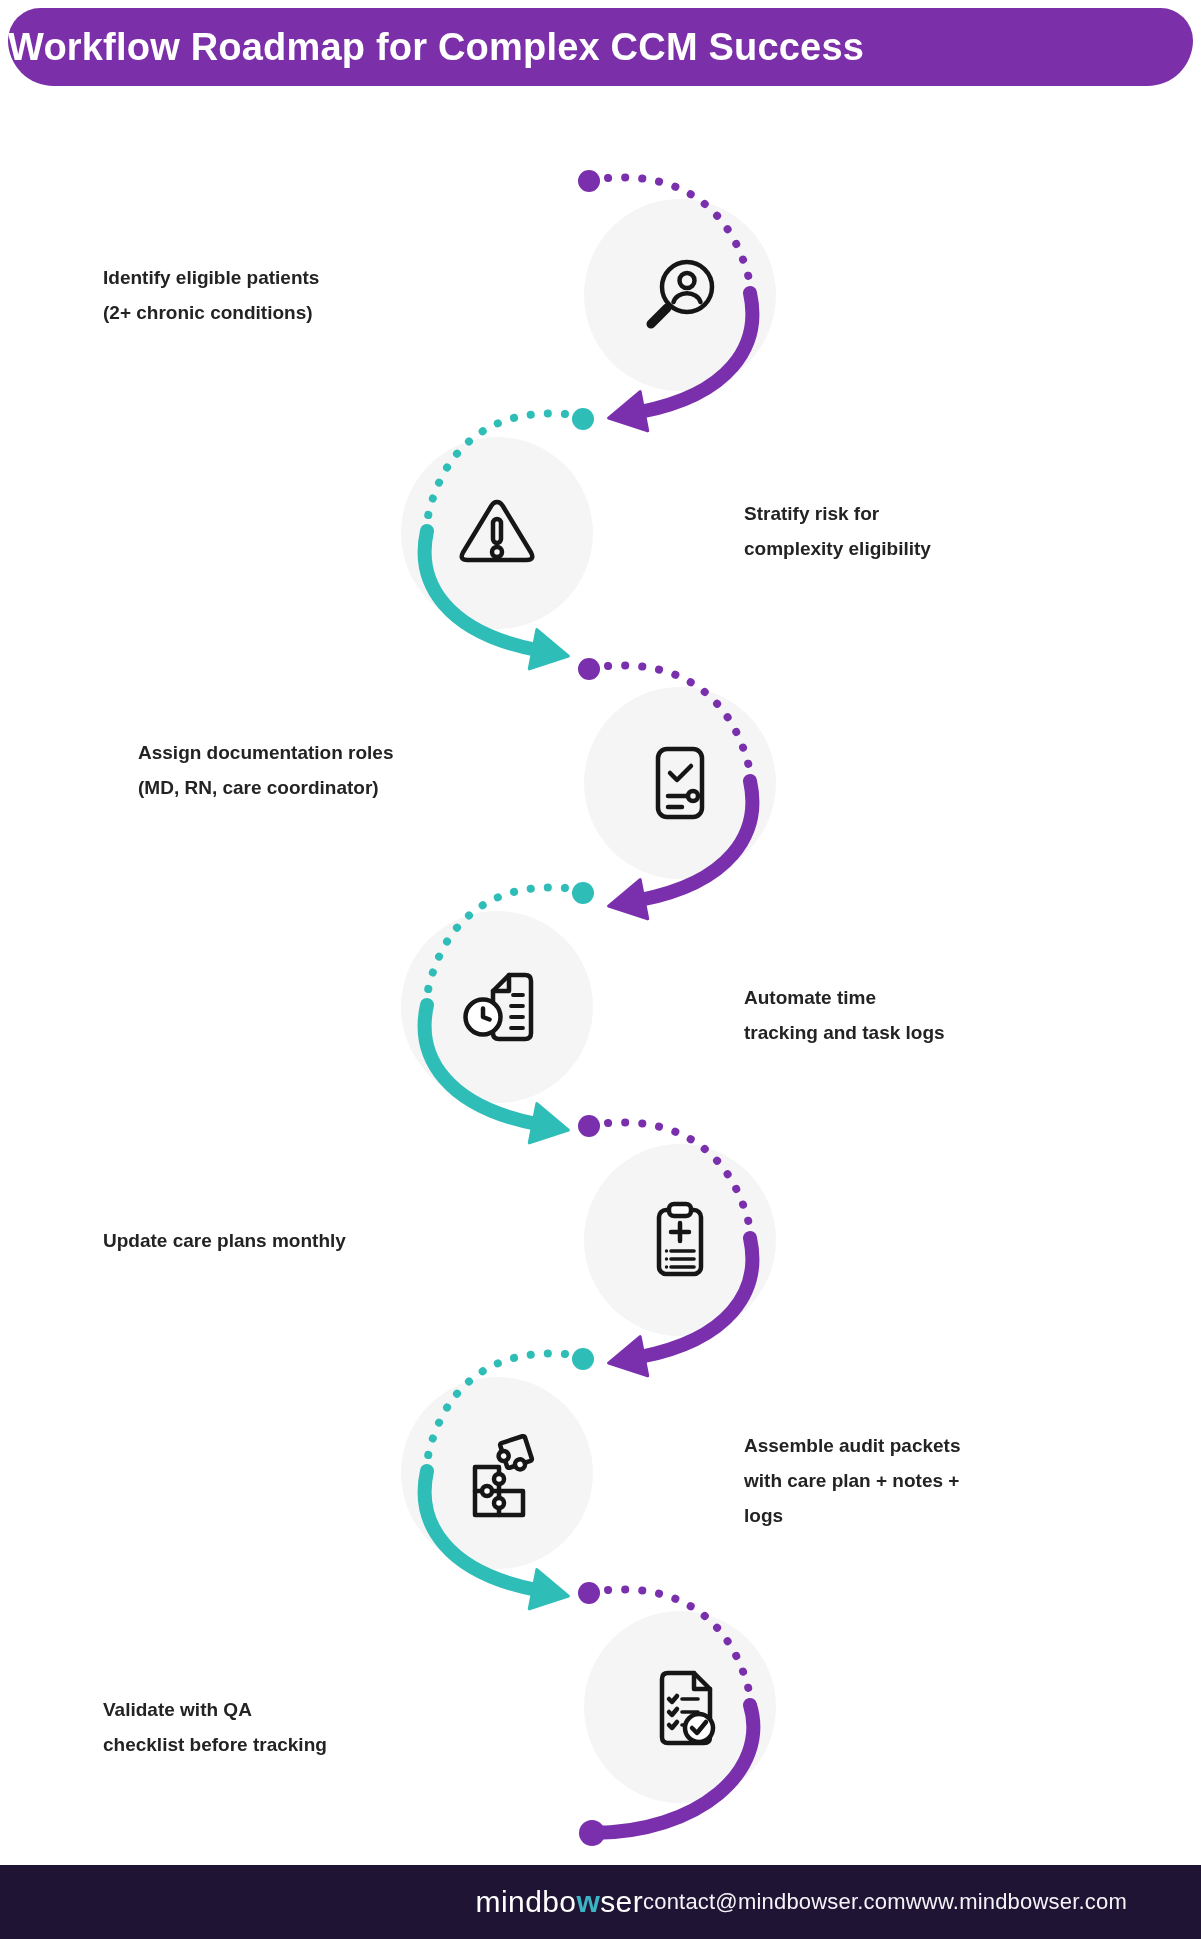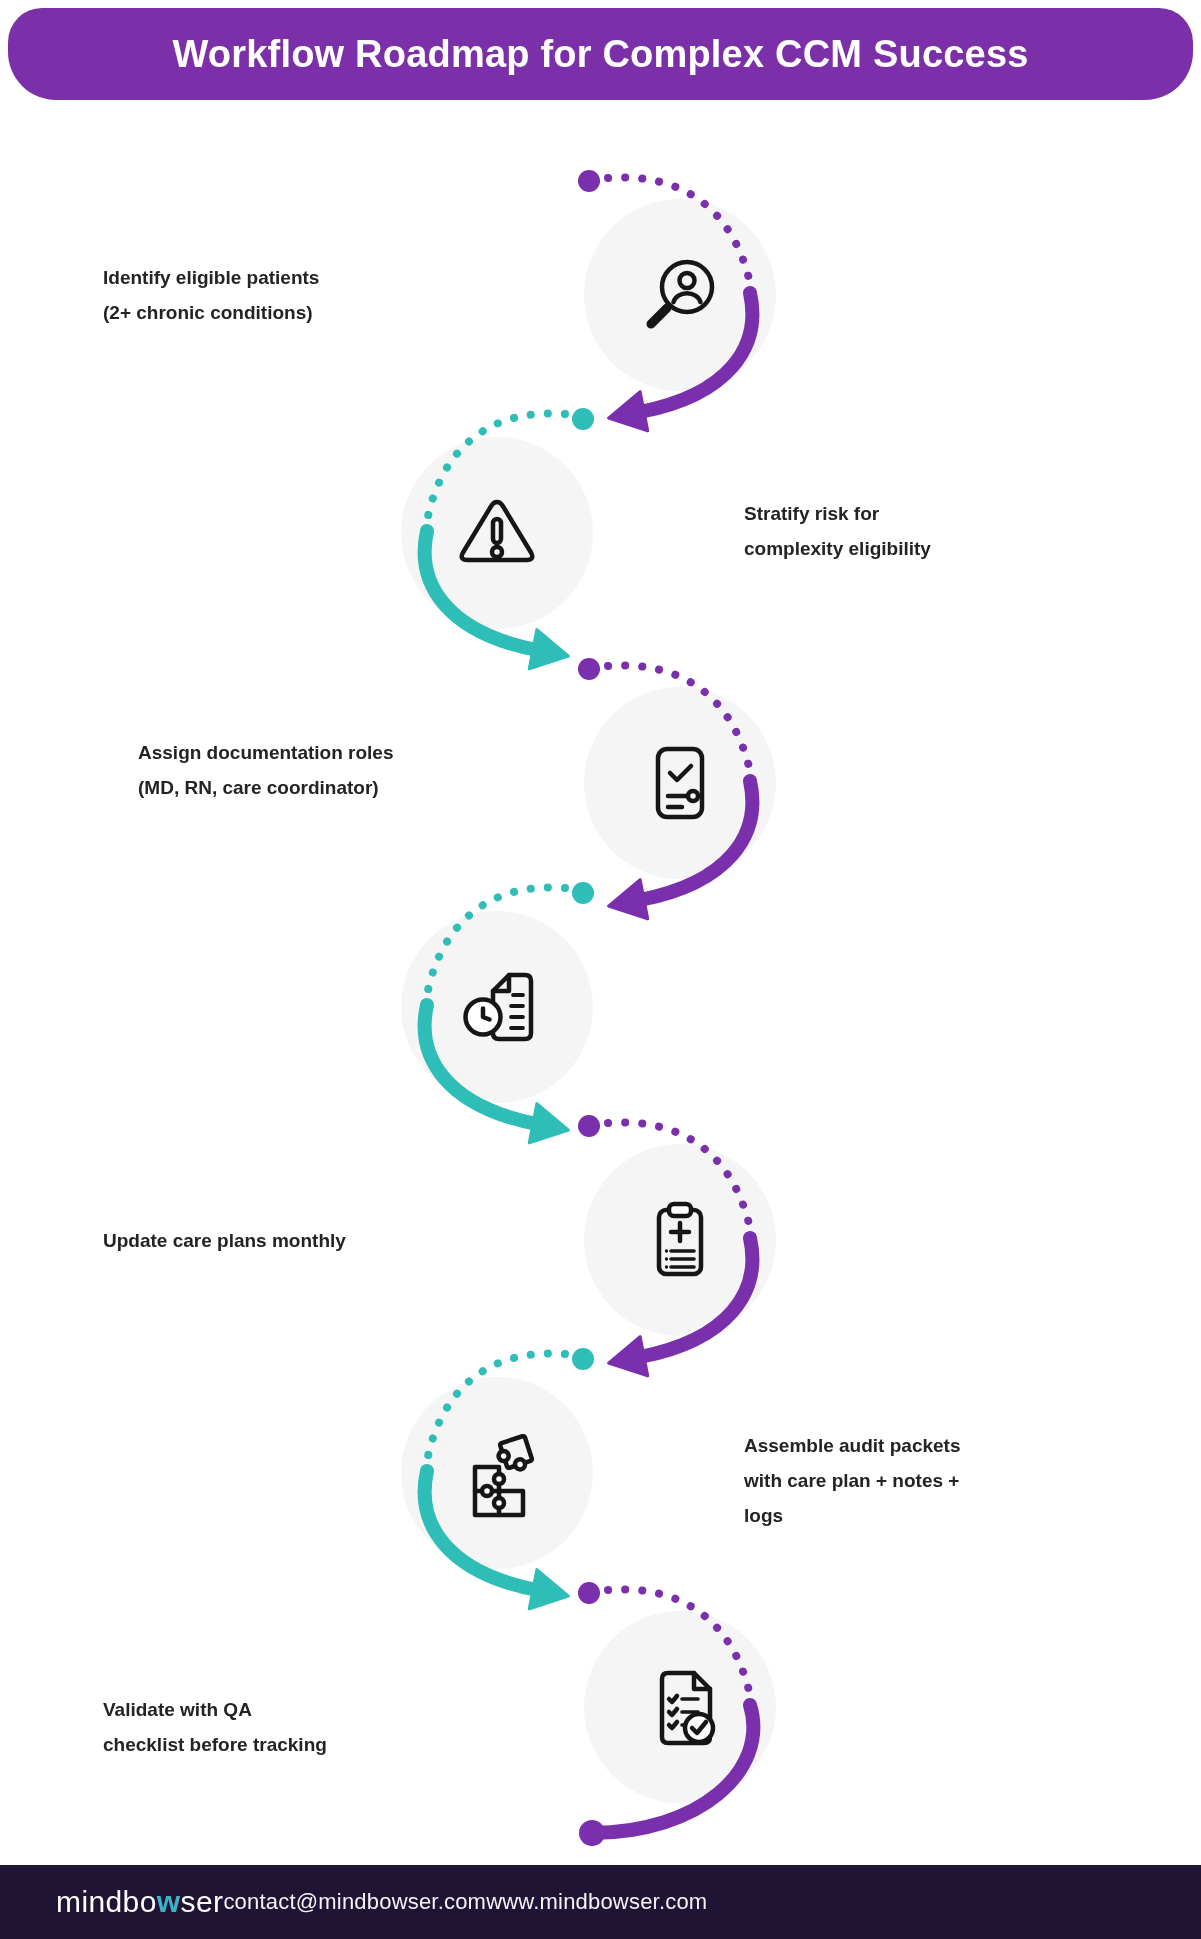--- a/index.html
+++ b/index.html
@@ -1,28 +1,28 @@
 <!DOCTYPE html>
 <html><head>
 <meta charset="utf-8">
 <style>
   html,body{margin:0;padding:0;background:#ffffff;}
   .canvas{position:relative;width:1201px;height:1939px;background:#ffffff;overflow:hidden;
           font-family:"Liberation Sans",sans-serif;}
-  .header{position:absolute;left:8px;top:8px;right:8px;height:92px;
-          border-radius:34px 34px 48px 48px;display:flex;align-items:center;justify-content:center;}
+  .header{position:absolute;left:8px;top:8px;right:8px;height:78px;
+          border-radius:34px 34px 48px 48px;display:flex;align-items:center;}
   .header h1{margin:0;color:#ffffff;font-size:38px;font-weight:700;letter-spacing:0.2px;}
   #flow-svg{position:absolute;left:0;top:0;}
   .icon-holder{position:absolute;width:96px;height:96px;}
   .step-label{position:absolute;transform:translateY(-50%);font-weight:700;font-size:19px;
               line-height:35px;color:#232323;white-space:pre-line;}
   .label-left{left:103px;width:430px;}
   .label-right{left:744px;width:450px;}
   .footer{position:absolute;left:0;bottom:0;width:100%;height:74px;display:flex;
-          align-items:center;justify-content:flex-start;padding:0 56px;box-sizing:border-box;}
+          align-items:center;justify-content:flex-end;padding:0 74px;box-sizing:border-box;}
   .logo{color:#ffffff;font-size:30px;font-weight:400;letter-spacing:0.4px;}
   .logo .accent{font-weight:700;}
   .footer-text{color:#f5f4f8;font-size:22px;font-weight:400;letter-spacing:0.2px;text-decoration:none;}
 </style>
 </head>
 <body>
 
 <div class="canvas">
 
   <div class="header" style="background: rgb(123, 47, 169);">
@@ -132,20 +132,22 @@
     <circle cx="67" cy="69" r="14" fill="#ffffff"></circle>
     <polyline points="60,69 65,74 74,63"></polyline>
       </svg></div>
 
   <div class="step-label label-left" id="label-0" style="color: rgb(35, 35, 35); top: 295px;">Identify eligible patients
 (2+ chronic conditions)</div>
   <div class="step-label label-right" id="label-1" style="color: rgb(35, 35, 35); top: 531px;">Stratify risk for
 complexity eligibility</div>
   <div class="step-label label-left" id="label-2" style="color: rgb(35, 35, 35); top: 770px; margin-left: 35px;">Assign documentation roles
 (MD, RN, care coordinator)</div>
+  <div class="step-label label-right" id="label-3" style="color: rgb(35, 35, 35); top: 1015px;">Automate time
+tracking and task logs</div>
   <div class="step-label label-left" id="label-4" style="color: rgb(35, 35, 35); top: 1240px;">Update care plans monthly</div>
   <div class="step-label label-right" id="label-5" style="color: rgb(35, 35, 35); top: 1480px;">Assemble audit packets
 with care plan + notes +
 logs</div>
   <div class="step-label label-left" id="label-6" style="color: rgb(35, 35, 35); top: 1727px;">Validate with QA
 checklist before tracking</div>
 
   <div class="footer" style="background: rgb(31, 20, 52);">
     <div class="logo"><span>mindbo</span><span class="accent" id="logo-accent" style="color: rgb(60, 180, 196);">w</span><span>ser</span></div>
     <a class="footer-text" href="#">contact@mindbowser.com</a>

